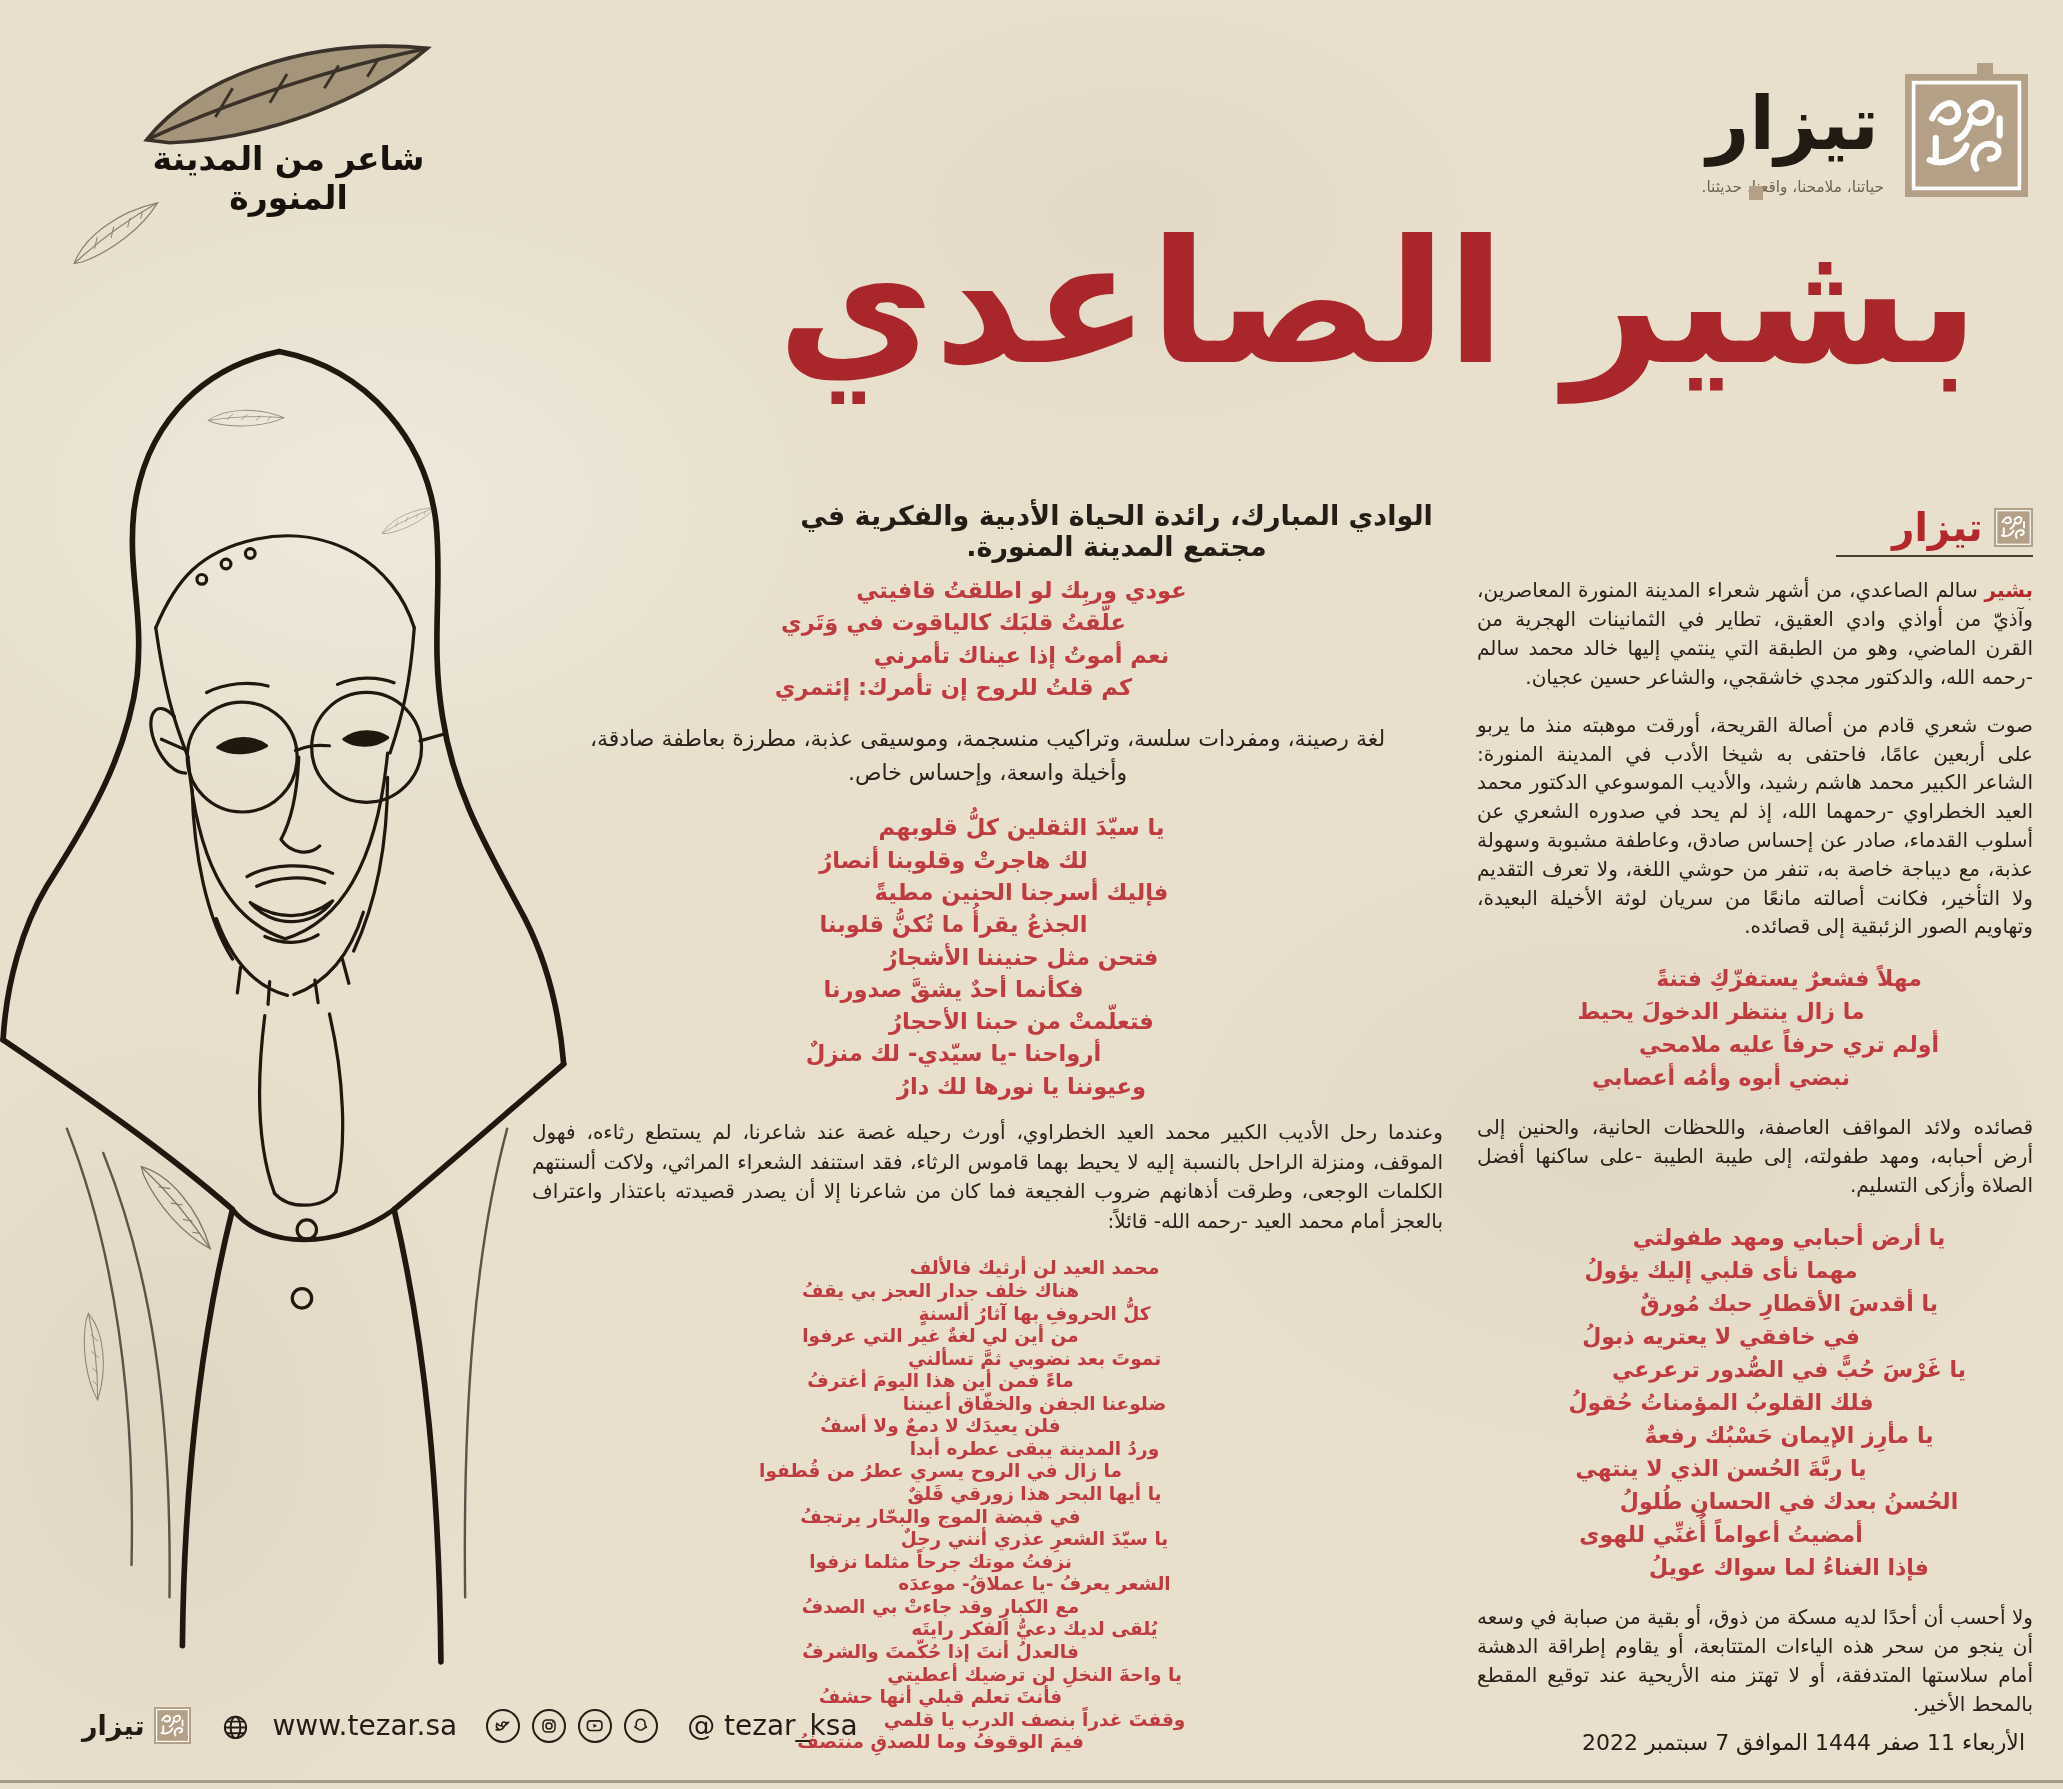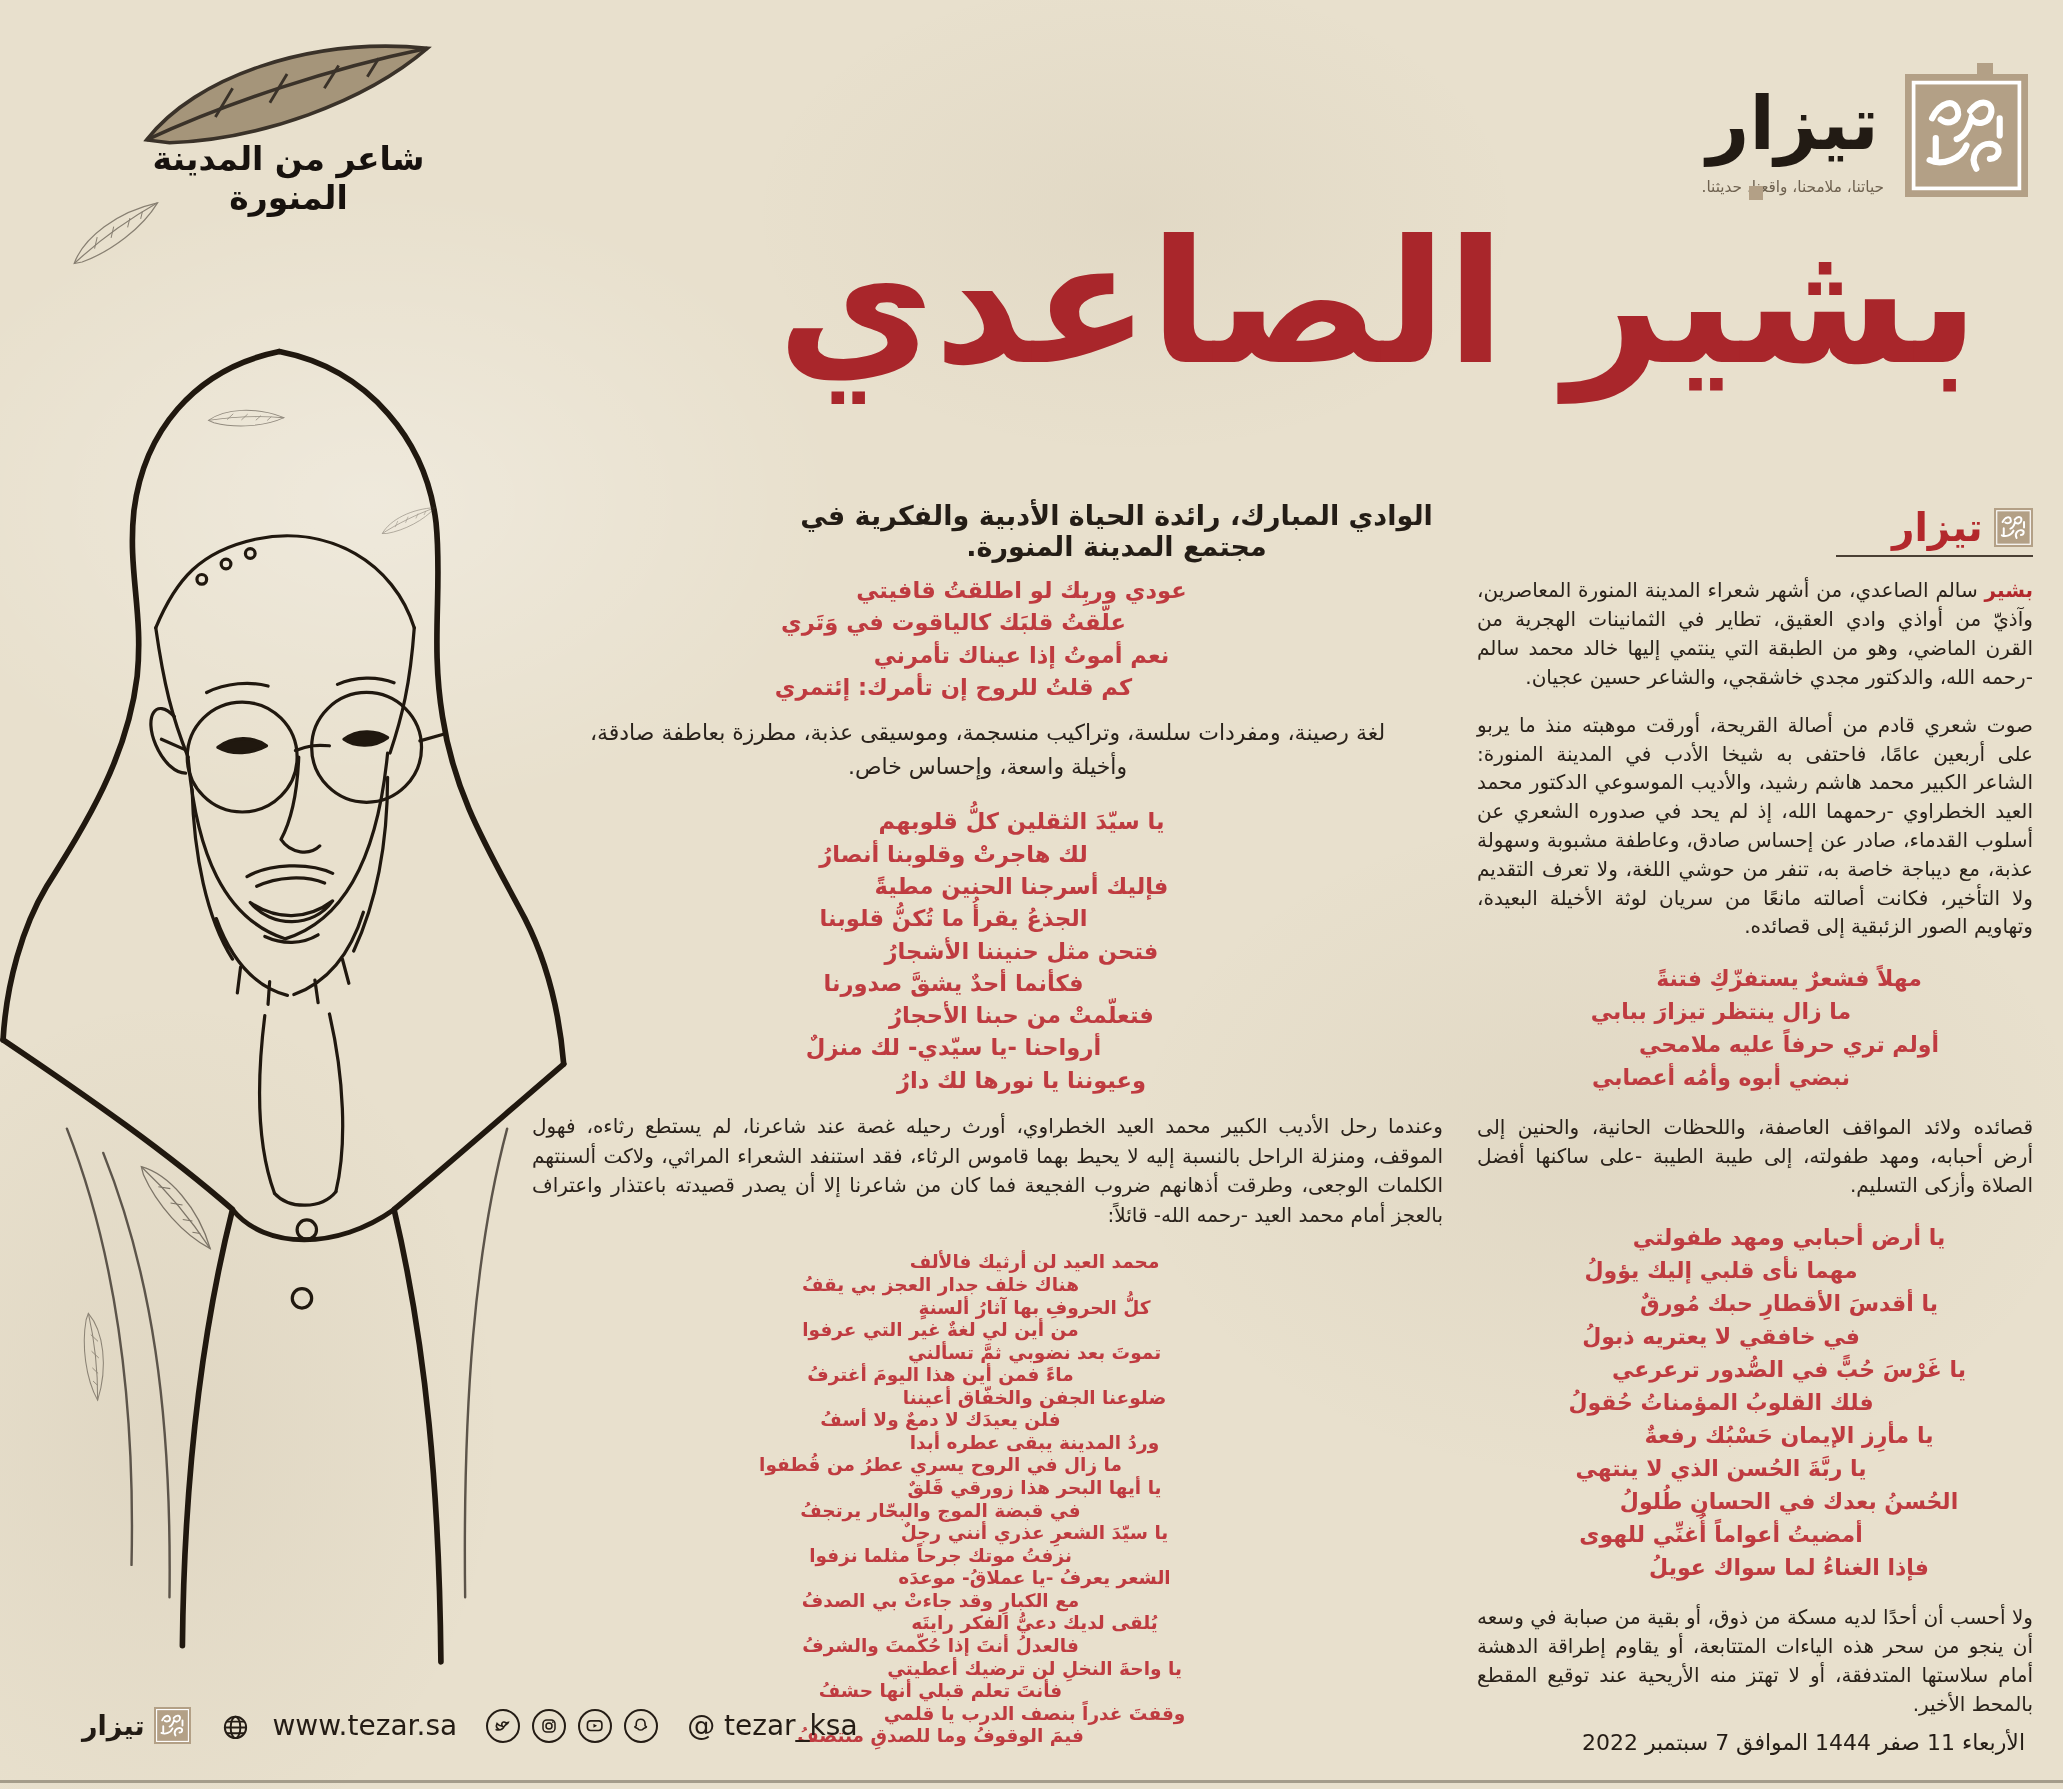--- a/index.html
+++ b/index.html
@@ -37,21 +37,21 @@
   .col-brand .t{font-size:39px;font-weight:bold;color:#b3282c;line-height:1;}
   .sq-sm{width:39px;height:39px;}
   .prose{font-size:20px;line-height:1.44;text-align:justify;color:#2a221a;margin:19.3px 0 0;}
   .lead-red{color:#b3282c;font-weight:bold;}
   .poem{margin:21px auto 1.6px;text-align:center;color:#bf3b40;font-weight:bold;direction:rtl;}
   .poem-line:nth-child(odd){transform:translateX(34px);}
   .poem-line:nth-child(even){transform:translateX(-34px);}
   .col-right .poem{font-size:22px;line-height:1.5;}
   .col-middle{position:absolute;top:553px;right:621px;width:911px;direction:rtl;}
   .pm-big{font-size:22.6px;line-height:1.43;}
-  .center-prose{font-size:22px;line-height:1.55;text-align:center;margin:13px auto 0;width:854px;}
+  .center-prose{font-size:22px;line-height:1.55;text-align:center;margin:19px auto 0;width:854px;}
   .wide-prose{font-size:20px;line-height:1.48;text-align:justify;margin:16px 0 18px;}
   .pm-small{font-size:18.5px;line-height:1.22;}
   .pm-small .poem-line:nth-child(odd){transform:translateX(47px);}
   .pm-small .poem-line:nth-child(even){transform:translateX(-47px);}
   
   .portrait{position:absolute;left:-9.7px;top:337px;width:590px;height:1341px;}
   .fdeco{position:absolute;color:transparent;}
   
   .pub-date{position:absolute;top:1730px;right:39px;font-size:22px;color:#241c15;direction:rtl;}
   .site-footer{position:absolute;left:82px;top:1707px;display:flex;align-items:center;gap:29px;}
@@ -169,21 +169,21 @@
     <div class="col-brand">
       <svg class="sq-sm" viewBox="0 0 100 100">
           <use href="#sqlogo"></use>
         </svg>
       <span class="t">تيزار</span>
     </div>
     <p class="prose"><span class="lead-red">بشير</span><span> سالم الصاعدي، من أشهر شعراء المدينة المنورة المعاصرين، وآذيّ من أواذي وادي العقيق، تطاير في الثمانينات الهجرية من القرن الماضي، وهو من الطبقة التي ينتمي إليها خالد محمد سالم -رحمه الله، والدكتور مجدي خاشقجي، والشاعر حسين عجيان.</span></p>
     <p class="prose">صوت شعري قادم من أصالة القريحة، أورقت موهبته منذ ما يربو على أربعين عامًا، فاحتفى به شيخا الأدب في المدينة المنورة: الشاعر الكبير محمد هاشم رشيد، والأديب الموسوعي الدكتور محمد العيد الخطراوي -رحمهما الله، إذ لم يحد في صدوره الشعري عن أسلوب القدماء، صادر عن إحساس صادق، وعاطفة مشبوبة وسهولة عذبة، مع ديباجة خاصة به، تنفر من حوشي اللغة، ولا تعرف التقديم ولا التأخير، فكانت أصالته مانعًا من سريان لوثة الأخيلة البعيدة، وتهاويم الصور الزئبقية إلى قصائده.</p>
     <div class="poem">
         <div class="poem-line">مهلاً فشعرٌ يستفزّكِ فتنةً</div>
-        <div class="poem-line">ما زال ينتظر تيزارَ ببابي</div>
+        <div class="poem-line">ما زال ينتظر الدخولَ يحيط</div>
         <div class="poem-line">أولم تري حرفاً عليه ملامحي</div>
         <div class="poem-line">نبضي أبوه وأمُه أعصابي</div>
       </div>
     <p class="prose">قصائده ولائد المواقف العاصفة، واللحظات الحانية، والحنين إلى أرض أحبابه، ومهد طفولته، إلى طيبة الطيبة -على ساكنها أفضل الصلاة وأزكى التسليم.</p>
     <div class="poem">
         <div class="poem-line">يا أرض أحبابي ومهد طفولتي</div>
         <div class="poem-line">مهما نأى قلبي إليك يؤولُ</div>
         <div class="poem-line">يا أقدسَ الأقطارِ حبك مُورقٌ</div>
         <div class="poem-line">في خافقي لا يعتريه ذبولُ</div>
         <div class="poem-line">يا غَرْسَ حُبًّ في الصُّدور ترعرعي</div>

